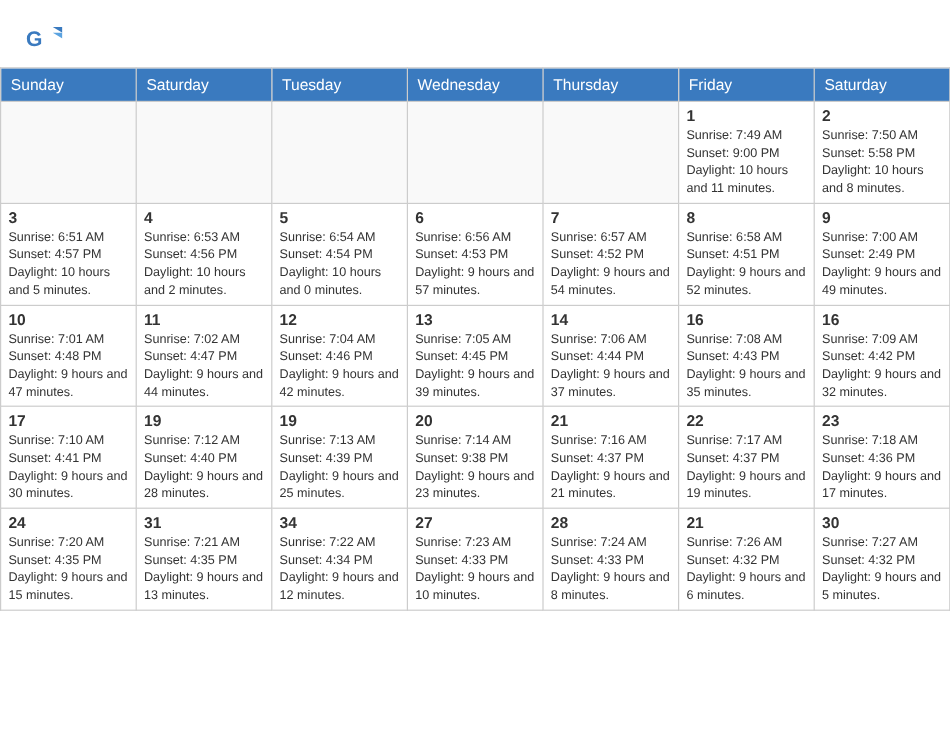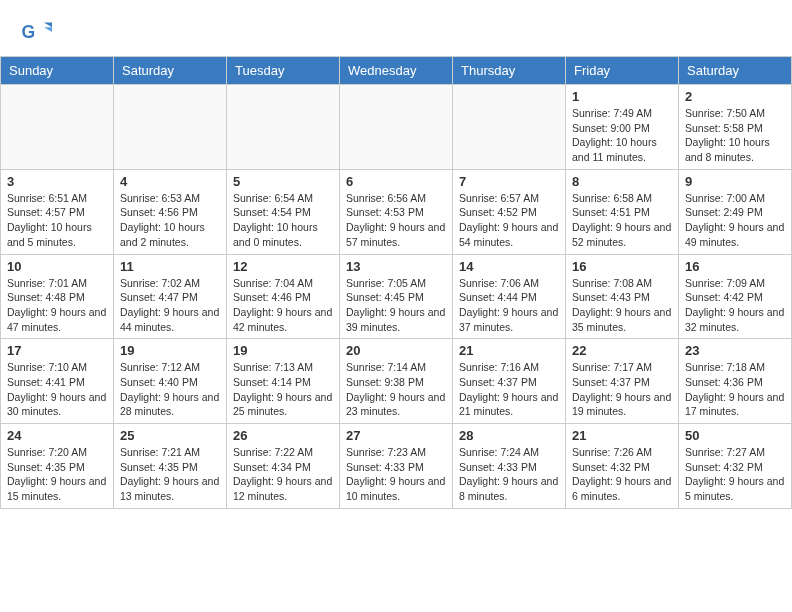--- a/index.html
+++ b/index.html
@@ -234,21 +234,21 @@
         </td>
         <td>
           <span class="day-num">19</span>
           <div class="day-info">Sunrise: 7:12 AM
 Sunset: 4:40 PM
 Daylight: 9 hours and 28 minutes.</div>
         </td>
         <td>
           <span class="day-num">19</span>
           <div class="day-info">Sunrise: 7:13 AM
-Sunset: 4:14 PM
+Sunset: 4:39 PM
 Daylight: 9 hours and 25 minutes.</div>
         </td>
         <td>
           <span class="day-num">20</span>
           <div class="day-info">Sunrise: 7:14 AM
 Sunset: 9:38 PM
 Daylight: 9 hours and 23 minutes.</div>
         </td>
         <td>
           <span class="day-num">21</span>
@@ -270,27 +270,27 @@
         </td>
       </tr>
       <tr>
         <td>
           <span class="day-num">24</span>
           <div class="day-info">Sunrise: 7:20 AM
 Sunset: 4:35 PM
 Daylight: 9 hours and 15 minutes.</div>
         </td>
         <td>
-          <span class="day-num">25</span>
+          <span class="day-num">31</span>
           <div class="day-info">Sunrise: 7:21 AM
 Sunset: 4:35 PM
 Daylight: 9 hours and 13 minutes.</div>
         </td>
         <td>
-          <span class="day-num">26</span>
+          <span class="day-num">34</span>
           <div class="day-info">Sunrise: 7:22 AM
 Sunset: 4:34 PM
 Daylight: 9 hours and 12 minutes.</div>
         </td>
         <td>
           <span class="day-num">27</span>
           <div class="day-info">Sunrise: 7:23 AM
 Sunset: 4:33 PM
 Daylight: 9 hours and 10 minutes.</div>
         </td>
@@ -300,20 +300,20 @@
 Sunset: 4:33 PM
 Daylight: 9 hours and 8 minutes.</div>
         </td>
         <td>
           <span class="day-num">21</span>
           <div class="day-info">Sunrise: 7:26 AM
 Sunset: 4:32 PM
 Daylight: 9 hours and 6 minutes.</div>
         </td>
         <td>
-          <span class="day-num">50</span>
+          <span class="day-num">30</span>
           <div class="day-info">Sunrise: 7:27 AM
 Sunset: 4:32 PM
 Daylight: 9 hours and 5 minutes.</div>
         </td>
       </tr>
     </tbody>
 </table>
 
 </body></html>

